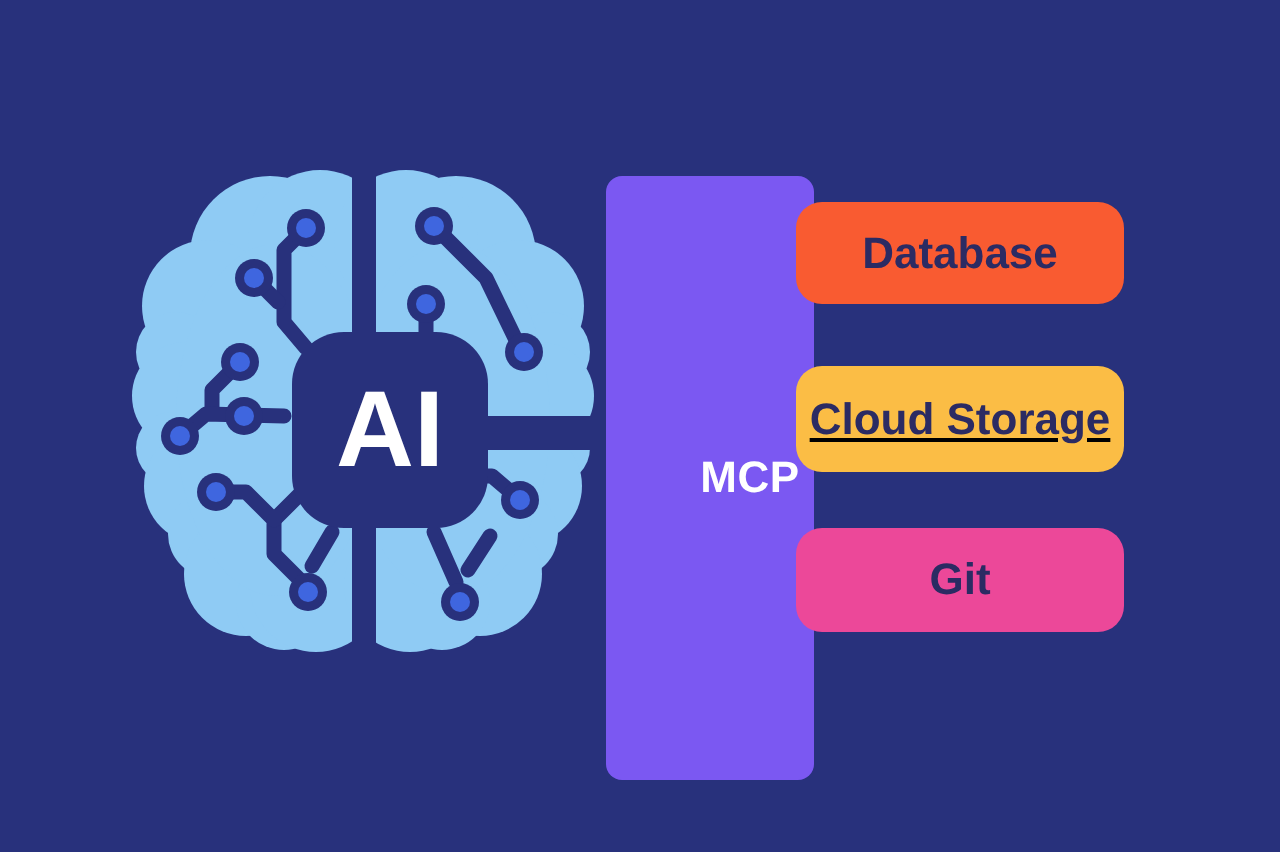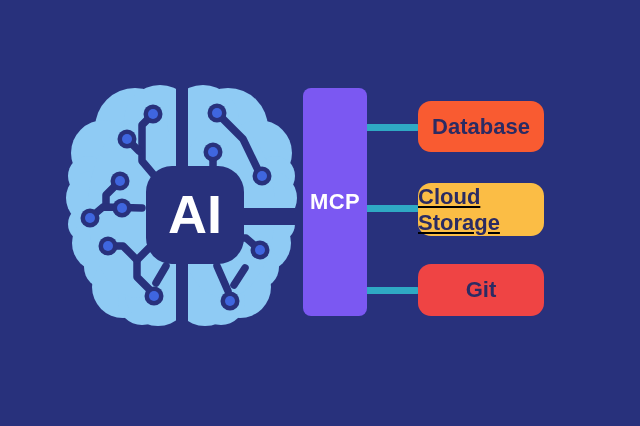--- a/index.html
+++ b/index.html
@@ -7,37 +7,37 @@
     position:relative;width:640px;height:426px;overflow:hidden;
     background:#28317C;
     font-family:"Liberation Sans","DejaVu Sans",sans-serif;
   }
   .brain-svg{position:absolute;left:0;top:0;width:640px;height:426px;}
   .ai-label{
     font-family:"Liberation Sans","DejaVu Sans",sans-serif;
     font-weight:bold;font-size:54px;fill:#ffffff;
   }
   .hub{
-    position:absolute;left:303px;top:88px;width:64px;height:228px;
+    position:absolute;left:303px;top:88px;width:64px;height:302px;
     background:#7B58F2;border-radius:8px;
-    display:flex;align-items:center;justify-content:center;
+    display:flex;align-items:center;justify-content:center;padding-left:40px;
   }
   .hub-label{color:#ffffff;font-weight:bold;font-size:22px;letter-spacing:.3px;}
   .connector{position:absolute;left:358px;width:62px;height:7px;background:#2FA9C4;border-radius:3px;}
   .connector.c1{top:124px;}
   .connector.c2{top:205px;}
   .connector.c3{top:287px;}
   .target-box{
-    position:absolute;left:418px;width:126px;
+    position:absolute;left:398px;width:164px;
     border-radius:13px;display:flex;align-items:center;justify-content:center;
   }
   .target-box .target-label{color:#2B2B63;font-weight:bold;font-size:22px;}
   .box-database{top:101px;height:51px;background:#F95B31;}
   .box-cloud{top:183px;height:53px;background:#FBBD45;text-decoration:underline;}
-  .box-git{top:264px;height:52px;background:#ef4444;}
+  .box-git{top:264px;height:52px;background:#ec4899;}
 </style>
 </head>
 <body>
 
 <div class="canvas">
 
   <svg class="brain-svg" viewBox="0 0 640 426" aria-hidden="true">
 
     <g fill="#8FCBF4">
       <circle cx="135" cy="128" r="40"></circle>

